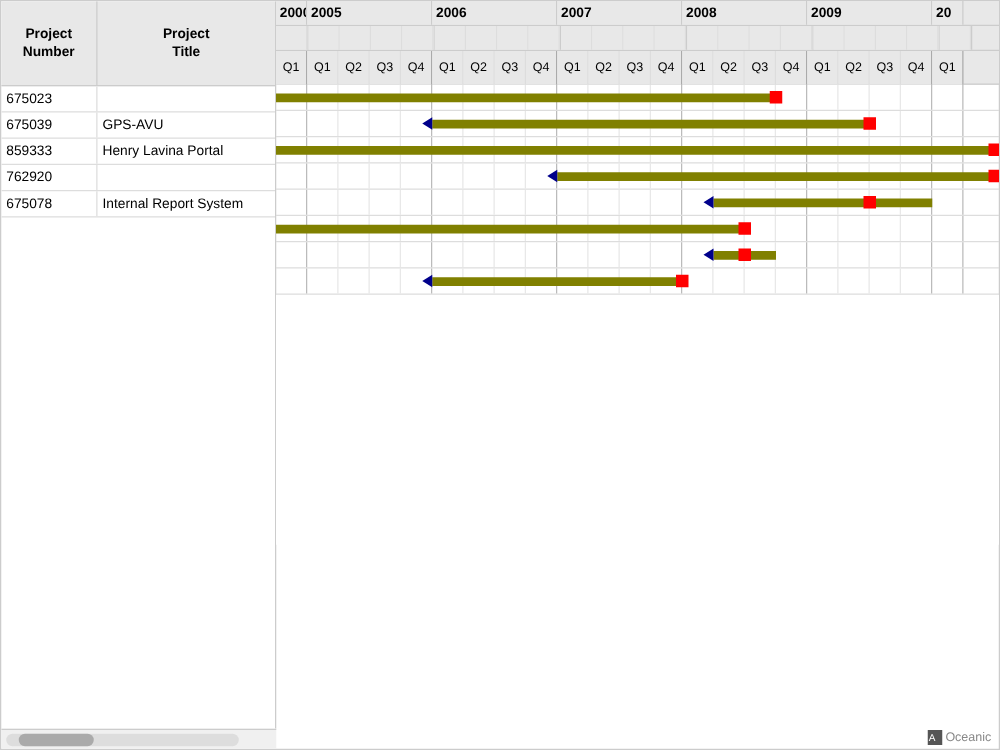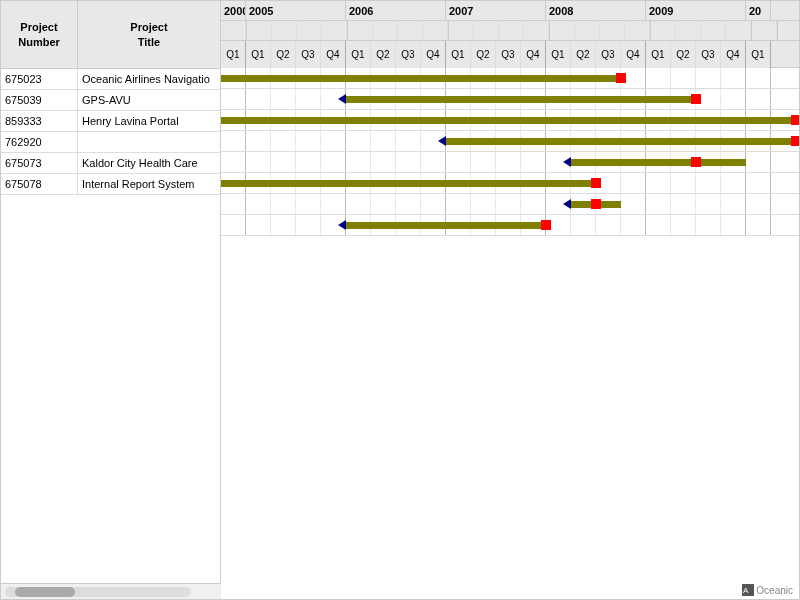--- a/index.html
+++ b/index.html
@@ -51,36 +51,31 @@
     <div class="left-panel">
 
       <div class="left-header">
         <div class="col-project-number">Project<br>Number</div>
         <div class="col-project-title">Project<br>Title</div>
       </div>
 
       <div class="left-rows" id="left-rows">
       <div class="left-row">
             <div class="cell-num">675023</div>
-            <div class="cell-title">Oceanic Airlines Navigatio</div>
           </div>
           <div class="left-row">
             <div class="cell-num">675039</div>
             <div class="cell-title">GPS-AVU</div>
           </div>
           <div class="left-row">
             <div class="cell-num">859333</div>
             <div class="cell-title">Henry Lavina Portal</div>
           </div>
           <div class="left-row">
             <div class="cell-num">762920</div>
-          </div>
-          <div class="left-row">
-            <div class="cell-num">675073</div>
-            <div class="cell-title">Kaldor City Health Care</div>
           </div>
           <div class="left-row">
             <div class="cell-num">675078</div>
             <div class="cell-title">Internal Report System</div>
           </div>
         </div>
 
     </div>
 
     <div class="right-panel" id="right-panel">

